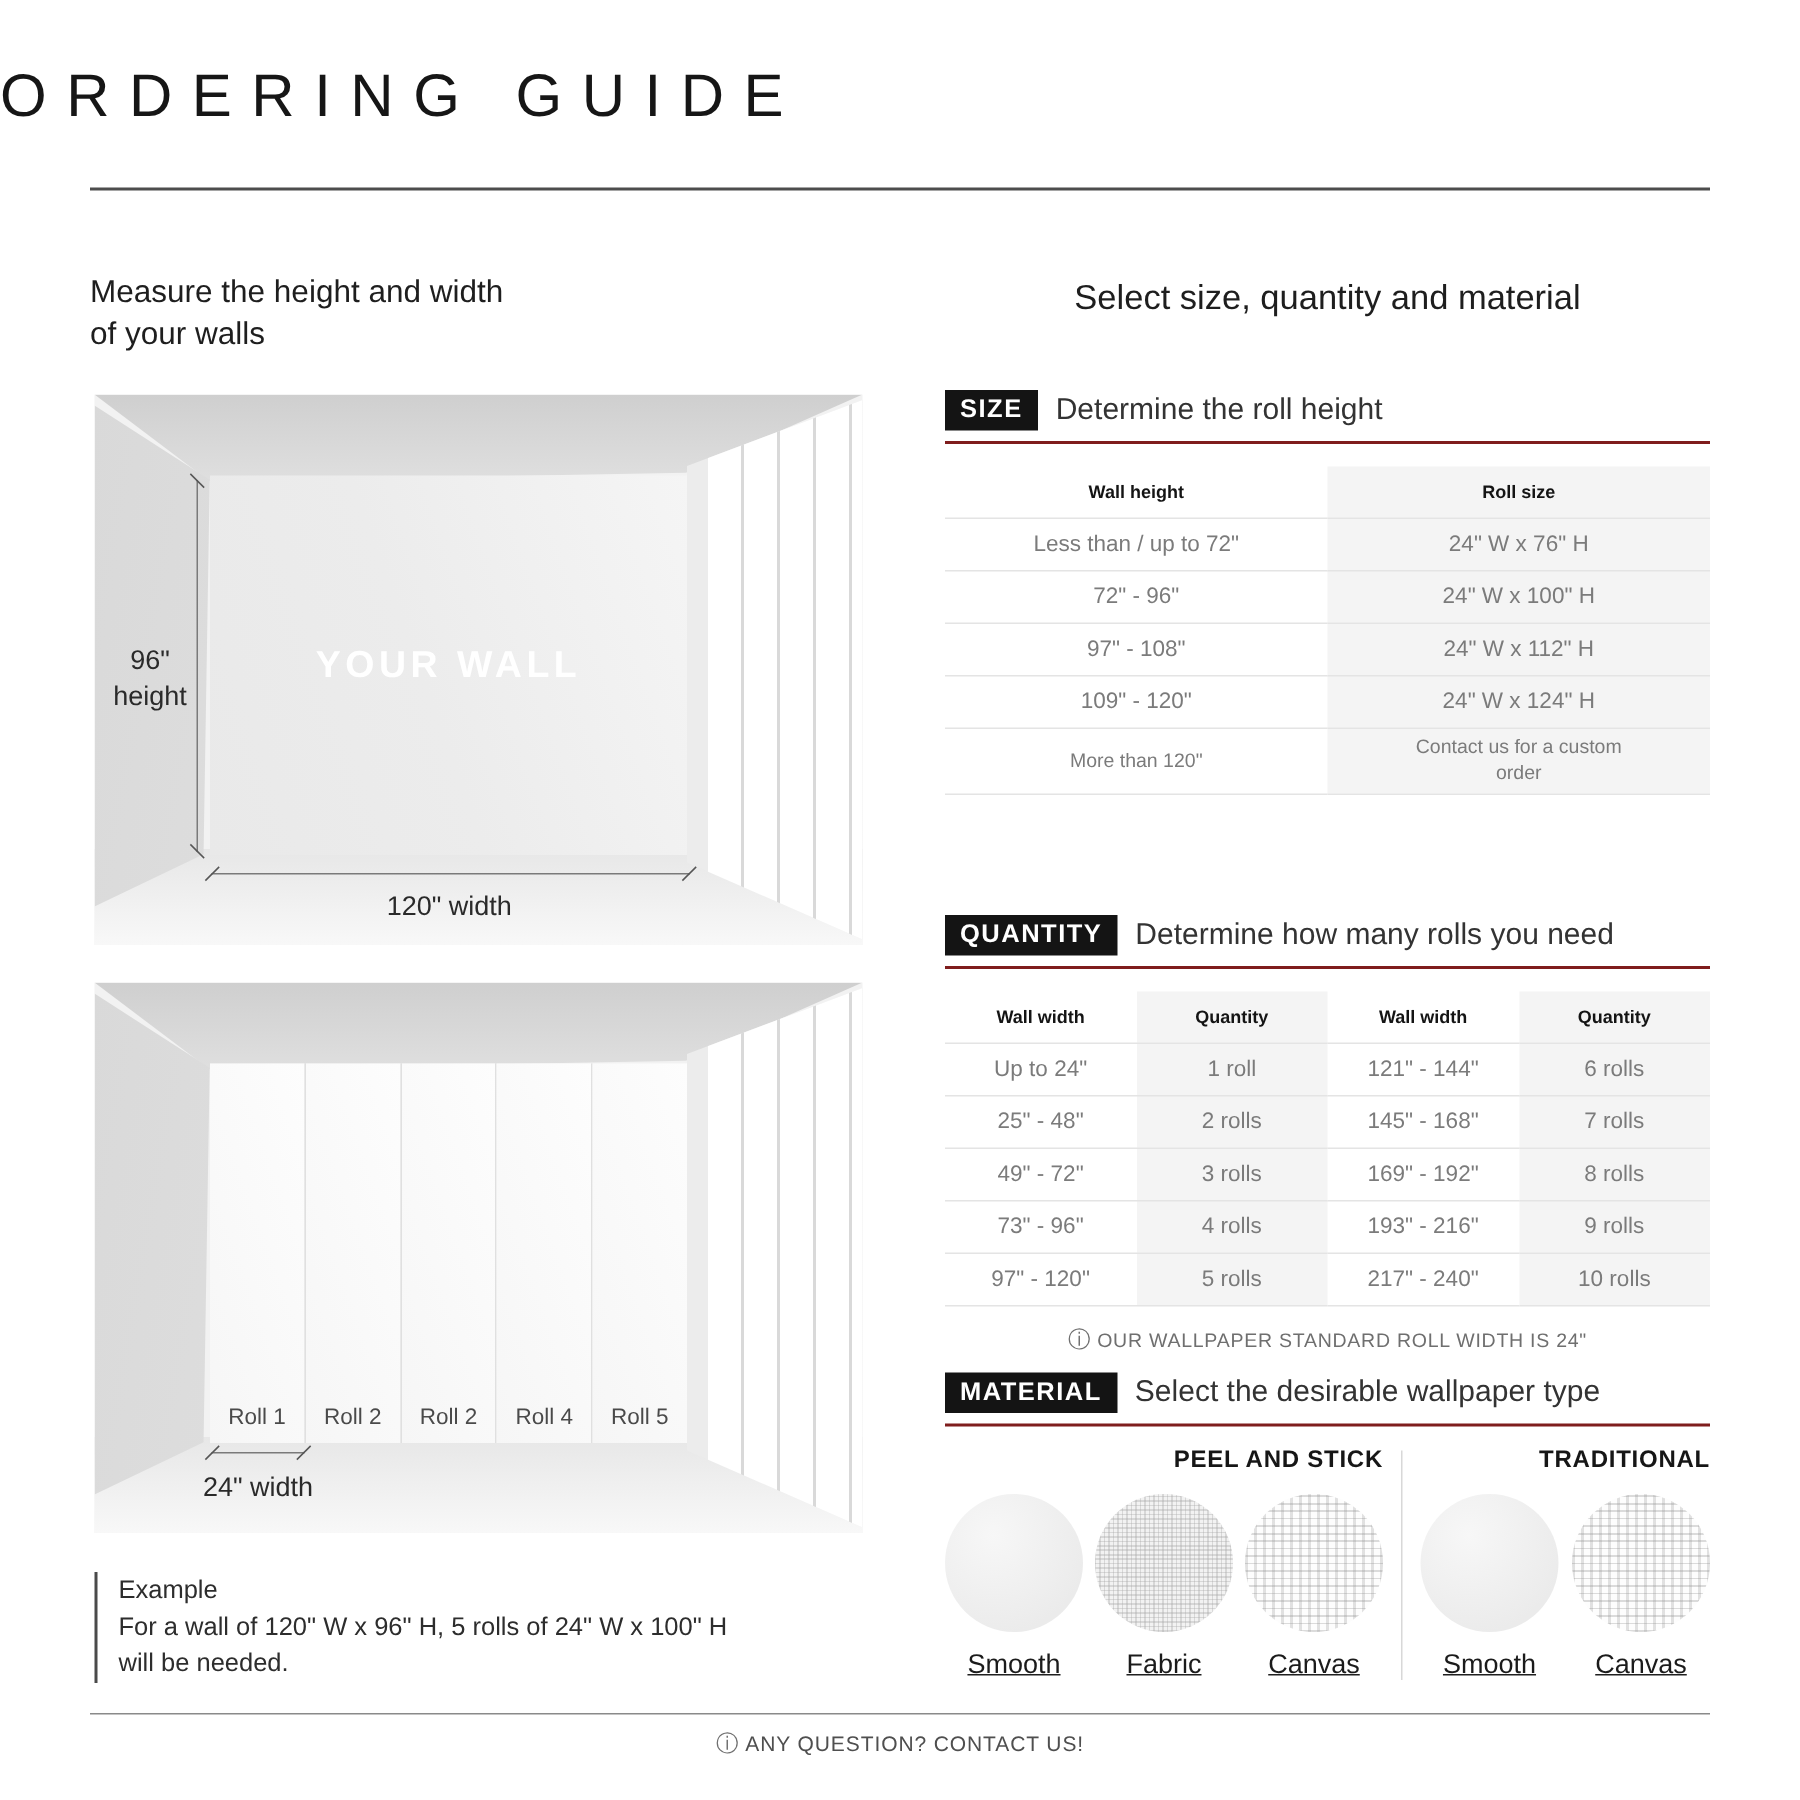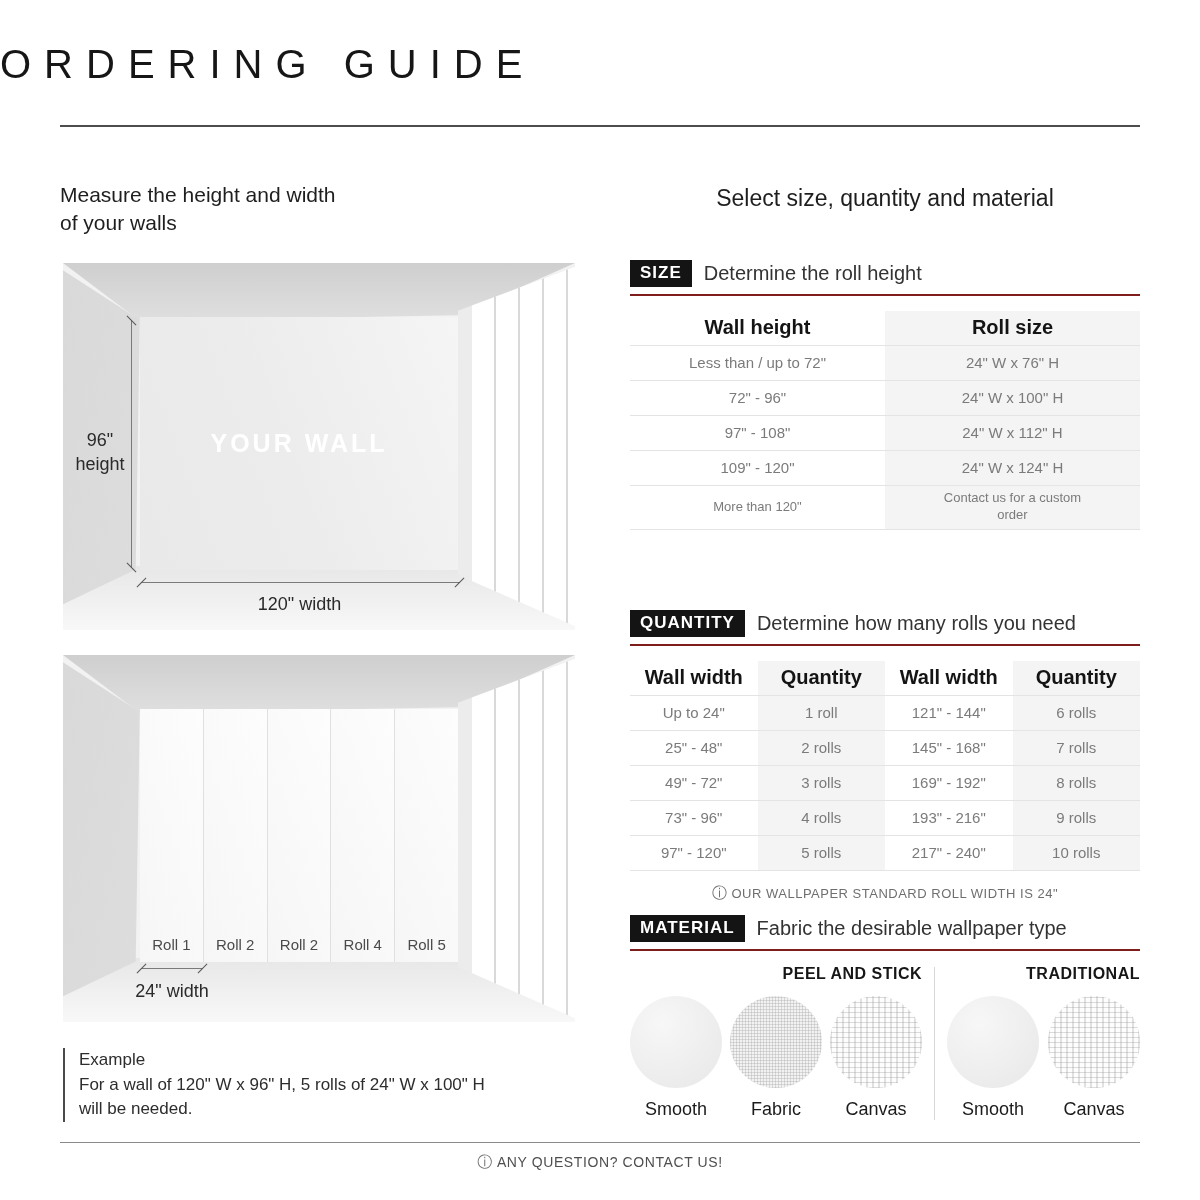--- a/index.html
+++ b/index.html
@@ -76,40 +76,40 @@
   .quantity-section { top:577px;margin-top:33px; }
   .material-section { top:915px; }
 
   .section-head { display:flex; align-items:center; gap:12px;
                   border-bottom:2px solid #7f1d1d; padding-bottom:7px; }
   .badge { background:#141414; color:#ffffff; font-size:17px; font-weight:700;
            letter-spacing:1px; padding:3px 10px 4px; white-space:nowrap; }
   .section-sub { font-size:20px; color:#333; white-space:nowrap; }
 
   table { width:100%; border-collapse:collapse; margin-top:15px; table-layout:fixed; }
-  th { font-size:20px; font-weight:700; color:#141414; height:34px;
+  th { font-size:12px; font-weight:700; color:#141414; height:34px;
        border-bottom:1px solid #e4e4e4; text-align:center; }
   td { font-size:15px; color:#7b7b7b; height:35px; text-align:center;
        border-bottom:1px solid #e4e4e4; }
   .gray { background:#f4f4f4; }
   .small-cell { font-size:13px; line-height:1.3; height:44px; }
   .wrap { display:inline-block; max-width:140px; }
 
   .note { margin-top:13px; text-align:center; font-size:13px; letter-spacing:0.5px;
           color:#6f6f6f; }
   .info-glyph { font-size:15px; color:#6f6f6f; margin-right:4px; }
 
   
   .mat-groups { display:flex; margin-top:14px; }
   .mat-group-peel { flex:0 0 292px; }
   .mat-divider { width:1px; background:#d8d8d8; margin:2px 12px 0 12px; }
   .mat-group-trad { flex:1; }
   .mat-title { text-align:right; font-size:16px; font-weight:700; letter-spacing:0.5px;
                color:#161616; }
-  .mat-circles { display:flex; justify-content:space-between; margin-top:13px; }
+  .mat-circles { display:flex; justify-content:space-between; margin-top:13px;text-decoration:underline; }
   .mat-item { text-align:center; }
   .circle { width:92px; height:92px; border-radius:50%; }
   .smooth { background:radial-gradient(circle at 35% 30%, #f7f7f7, #ebebeb 75%); }
   .fabric { background-color:#f2f2f2;
             background-image:
               repeating-linear-gradient(0deg, rgba(165,165,165,.35) 0 1px, transparent 1px 3px),
               repeating-linear-gradient(90deg, rgba(165,165,165,.35) 0 1px, transparent 1px 3px); }
   .canvas { background-color:#fdfdfd;
             background-image:
               repeating-linear-gradient(0deg, rgba(140,140,140,.30) 0 1px, transparent 1px 5px),
@@ -277,21 +277,21 @@
       </tbody>
     </table>
     <div class="note">
       <span class="info-glyph">ⓘ</span><span>OUR WALLPAPER STANDARD ROLL WIDTH IS 24"</span>
     </div>
   </div>
 
   <div class="section material-section">
     <div class="section-head">
       <span class="badge">MATERIAL</span>
-      <span class="section-sub">Fabric the desirable wallpaper type</span>
+      <span class="section-sub">Select the desirable wallpaper type</span>
     </div>
     <div class="mat-groups">
       <div class="mat-group-peel">
         <div class="mat-title">PEEL AND STICK</div>
         <div class="mat-circles">
           <div class="mat-item">
             <div class="circle smooth"></div>
             <div class="mat-label">Smooth</div>
           </div>
           <div class="mat-item">

